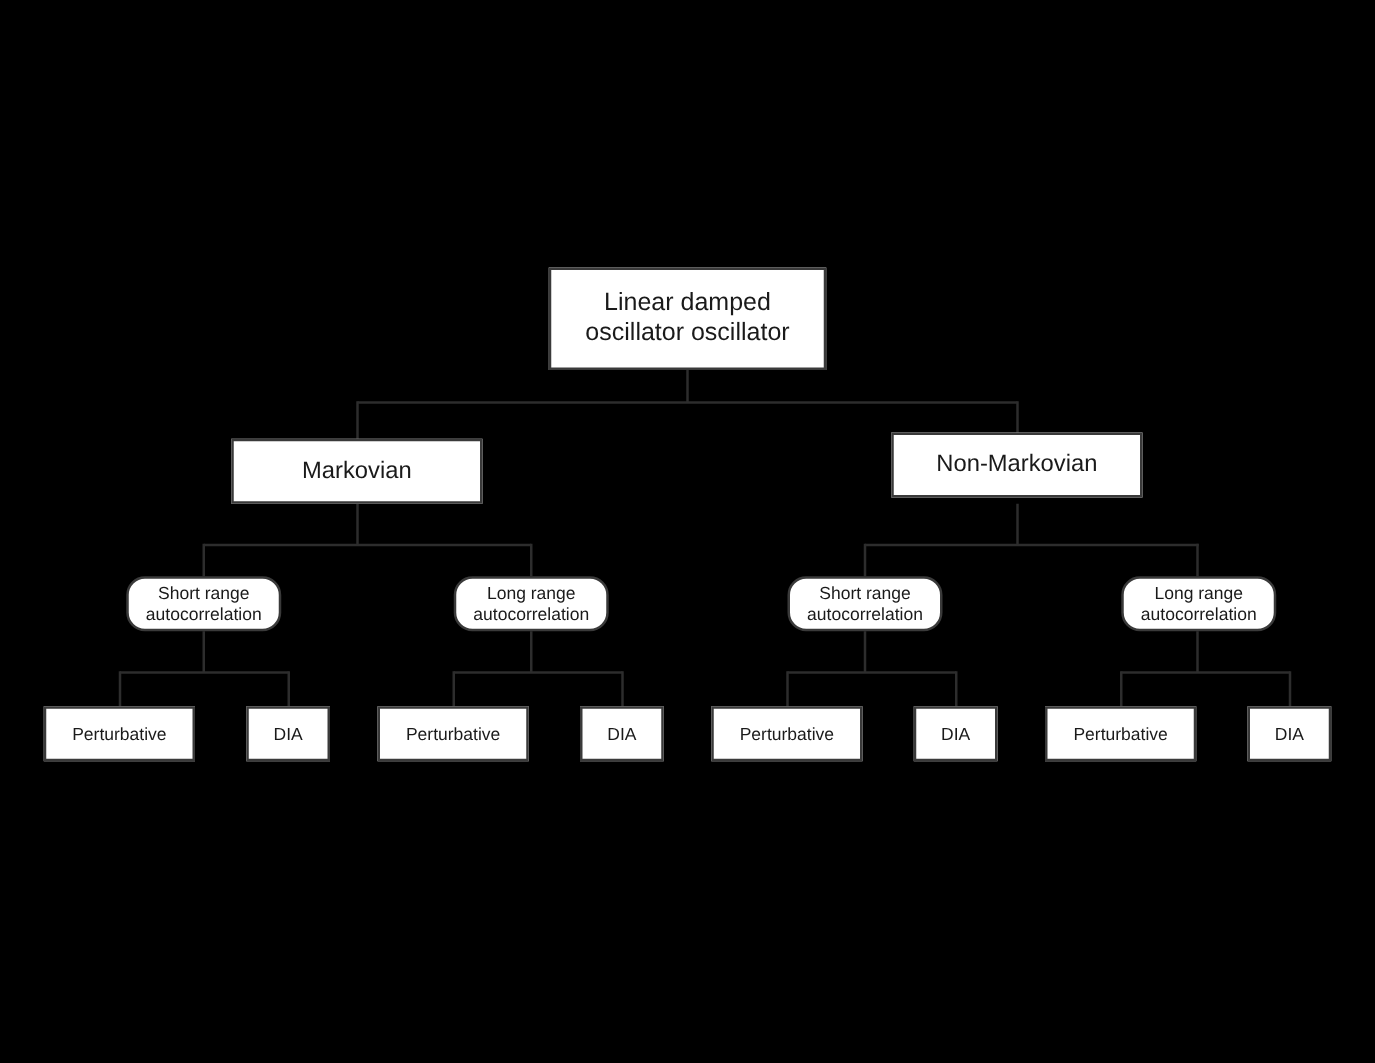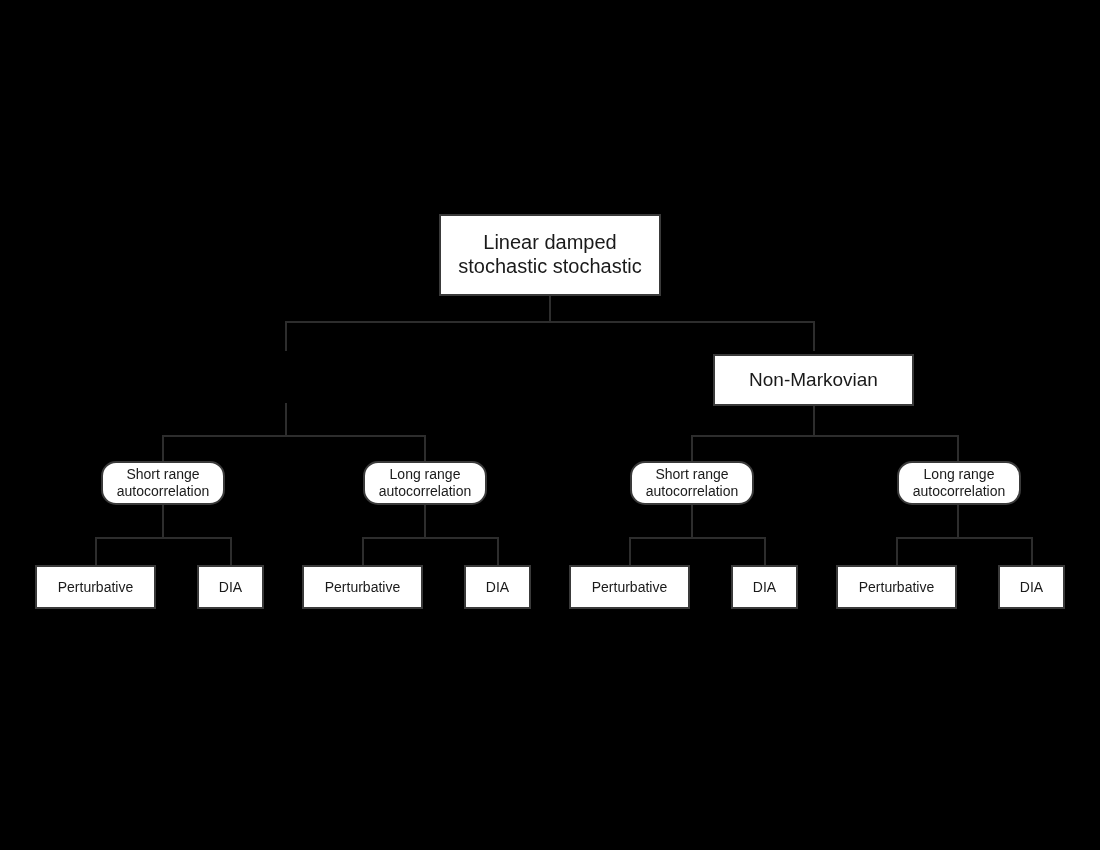--- a/index.html
+++ b/index.html
@@ -82,26 +82,29 @@
   <div class="conn-v" style="left:764px; top:537px; height:29px;"></div>
 
   <div class="conn-v" style="left:957px; top:505px;  height:33px;"></div>
   <div class="conn-h" style="left:897px; top:537px;  width:135px;"></div>
   <div class="conn-v" style="left:896px; top:537px; height:29px;"></div>
   <div class="conn-v" style="left:1031px;top:537px; height:29px;"></div>
 
   <div class="node lvl-root" style="left:439px; top:214px; width:222px; height:82px;">
     <span>
       <span>Linear damped</span>
-      <span>stochastic stochastic</span>
+      <span>oscillator oscillator</span>
     </span>
   </div>
 
+  <div class="node lvl-2" style="left:185px; top:351px; width:201px; height:52px;">
+    <span>Markovian</span>
+  </div>
 
-  <div class="node lvl-2" style="left:713px; top:354px; width:201px; height:52px;">
+  <div class="node lvl-2" style="left:713px; top:346px; width:201px; height:52px;">
     <span>Non-Markovian</span>
   </div>
 
   <div class="node lvl-3" style="left:101px; top:461px; width:124px; height:44px;">
     <span>
       <span>Short range</span>
       <span>autocorrelation</span>
     </span>
   </div>
 

